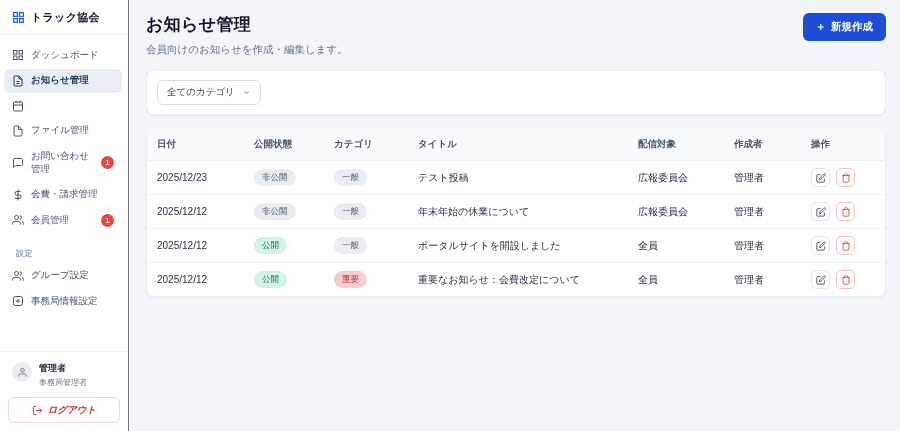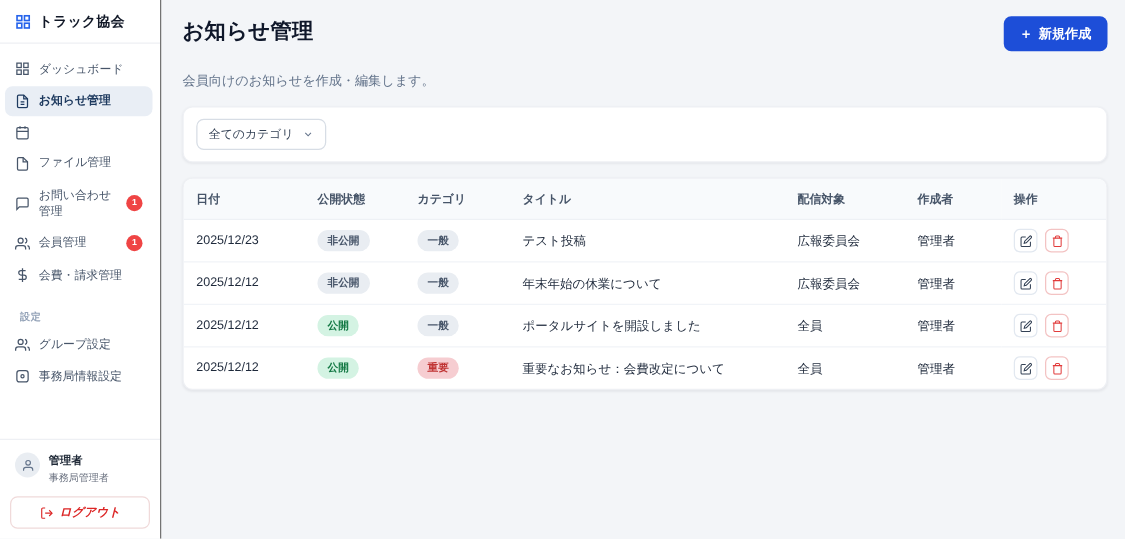--- a/index.html
+++ b/index.html
@@ -25,31 +25,31 @@
   .user-row { display:flex; gap:7px; align-items:flex-start; padding:1px 4px 9px; }
   .avatar { width:20px; height:20px; border-radius:50%; background:#e9edf2; color:#64748b; display:flex; align-items:center; justify-content:center; flex-shrink:0; }
   .user-name { font-size:9px; font-weight:bold; color:#1f2937; }
   .user-role { font-size:8px; color:#6b7280; margin-top:2px; }
   .logout-btn { width:100%; display:flex; align-items:center; justify-content:center; gap:5px; border:1px solid #f0dada; background:#fff; color:#dc2626; font-size:9.5px; font-weight:bold; padding:5.5px 0; border-radius:6px; cursor:pointer; font-family:inherit;font-style:italic; }
 
   
   .main { flex:1; padding:13px 14px 0 17px; overflow:hidden; }
   .main-header { display:flex; justify-content:space-between; align-items:flex-start; margin-bottom:13px; }
   .page-title { font-size:17px; font-weight:bold; color:#0f172a; letter-spacing:.3px; }
-  .page-subtitle { font-size:10.5px; color:#64748b; margin-top:22px; }
+  .page-subtitle { font-size:10.5px; color:#64748b; margin-top:7px; }
   .create-btn { background:#1d4ed8; color:#fff; border:none; border-radius:6px; font-size:10.5px; font-weight:bold; padding:7px 13px; display:flex; align-items:center; gap:5px; cursor:pointer; font-family:inherit; }
   .filter-card { background:#fff; border-radius:8px; box-shadow:0 1px 2px rgba(16,24,40,.06); border:1px solid #eef0f4; padding:9px 10px; margin-bottom:12px; }
   .dropdown { display:inline-flex; align-items:center; gap:7px; border:1px solid #d7dde5; border-radius:6px; padding:5px 9px; font-size:9.5px; color:#334155; background:#fff; cursor:pointer; font-family:Liberation Mono, monospace; }
   .dropdown .chev { color:#64748b; }
   .table-card { background:#fff; border-radius:8px; box-shadow:0 1px 2px rgba(16,24,40,.06); border:1px solid #eef0f4; overflow:hidden; }
   table { width:100%; border-collapse:collapse; table-layout:fixed; }
   thead th { background:#f8fafc; text-align:left; font-size:9.5px; color:#475569; font-weight:bold; padding:10px 10px 9px; border-bottom:1px solid #eef1f5; }
   tbody td { font-size:10px; color:#1e293b; padding:7px 10px; border-bottom:1px solid #f1f4f8; }
   tbody tr:last-child td { border-bottom:none; }
-  .badge { display:inline-block; font-size:8.5px; padding:2.5px 8px; border-radius:999px; font-weight:bold; }
+  .badge { display:inline-block; font-size:8.5px; padding:2.5px 8px; border-radius:999px; font-weight:normal; }
   .badge-gray  { background:#e9edf2; color:#475569; }
   .badge-green { background:#d4f3e3; color:#157a46; }
   .badge-red   { background:#f6cdd1; color:#c03434; }
   .actions { display:flex; gap:6px; align-items:center; }
   .icon-btn { width:19px; height:19px; display:flex; align-items:center; justify-content:center; border-radius:5px; border:1px solid #e2e8f0; background:#fff; cursor:pointer; color:#334155; padding:0; }
   .icon-btn.delete { border-color:#f3c3c3; color:#e23b3b; }
 </style>
 </head>
 <body>
 
@@ -110,37 +110,37 @@
           <svg width="12" height="12" viewBox="0 0 24 24" fill="none" stroke="currentColor" stroke-width="2">
             <path d="M21 15a2 2 0 0 1-2 2H7l-4 4V5a2 2 0 0 1 2-2h14a2 2 0 0 1 2 2z"></path>
           </svg>
         </span>
       <span>お問い合わせ管理</span>
       <span class="nav-badge">1</span>
     </div>
     <div class="nav-item">
       <span class="nav-icon">
           <svg width="12" height="12" viewBox="0 0 24 24" fill="none" stroke="currentColor" stroke-width="2">
+            <path d="M12 1v22"></path>
+            <path d="M17 5H9.5a3.5 3.5 0 0 0 0 7h5a3.5 3.5 0 0 1 0 7H6"></path>
+          </svg>
+        </span>
+      <span>会費・請求管理</span>
+    </div>
+    <div class="nav-item">
+      <span class="nav-icon">
+          <svg width="12" height="12" viewBox="0 0 24 24" fill="none" stroke="currentColor" stroke-width="2">
             <path d="M17 21v-2a4 4 0 0 0-4-4H5a4 4 0 0 0-4 4v2"></path>
             <circle cx="9" cy="7" r="4"></circle>
             <path d="M23 21v-2a4 4 0 0 0-3-3.87"></path>
             <path d="M16 3.13a4 4 0 0 1 0 7.75"></path>
           </svg>
         </span>
       <span>会員管理</span>
       <span class="nav-badge">1</span>
-    </div>
-    <div class="nav-item">
-      <span class="nav-icon">
-          <svg width="12" height="12" viewBox="0 0 24 24" fill="none" stroke="currentColor" stroke-width="2">
-            <path d="M12 1v22"></path>
-            <path d="M17 5H9.5a3.5 3.5 0 0 0 0 7h5a3.5 3.5 0 0 1 0 7H6"></path>
-          </svg>
-        </span>
-      <span>会費・請求管理</span>
     </div>
 
     <div class="section-label">設定</div>
 
     <div class="nav-item">
       <span class="nav-icon">
           <svg width="12" height="12" viewBox="0 0 24 24" fill="none" stroke="currentColor" stroke-width="2">
             <path d="M17 21v-2a4 4 0 0 0-4-4H5a4 4 0 0 0-4 4v2"></path>
             <circle cx="9" cy="7" r="4"></circle>
             <path d="M23 21v-2a4 4 0 0 0-3-3.87"></path>

